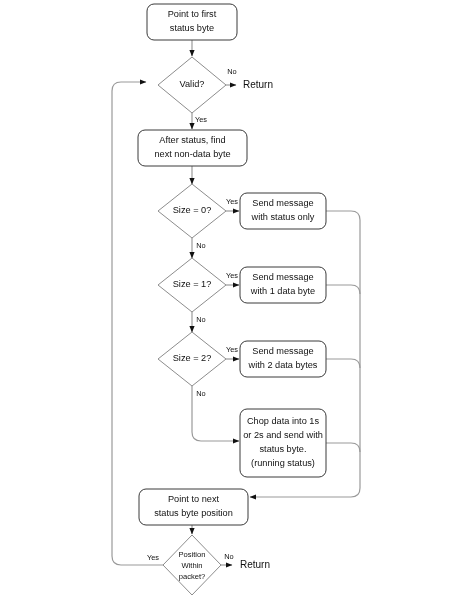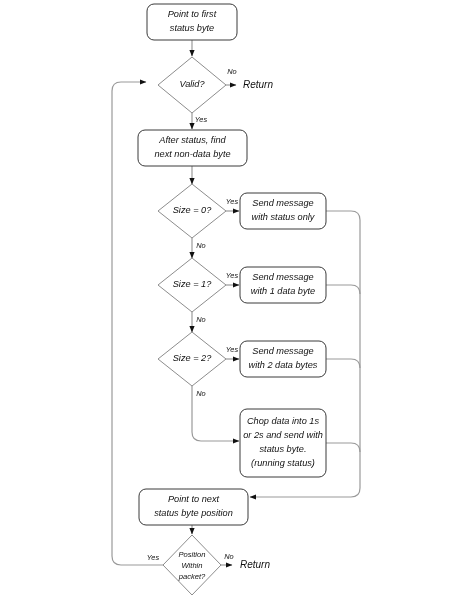--- a/index.html
+++ b/index.html
@@ -11,21 +11,20 @@
     width: 476px;
     height: 600px;
     overflow: hidden;
     font-family: "Liberation Sans", sans-serif;
   }
   #flowchart-root {
     position: relative;
     width: 476px;
     height: 600px;
     background: #ffffff;
-    font-style: italic;
   }
   svg.chart {
     display: block;
     width: 476px;
     height: 600px;
   }
   .node-shape {
     fill: #ffffff;
     stroke: #3a3a3a;
     stroke-width: 1;

